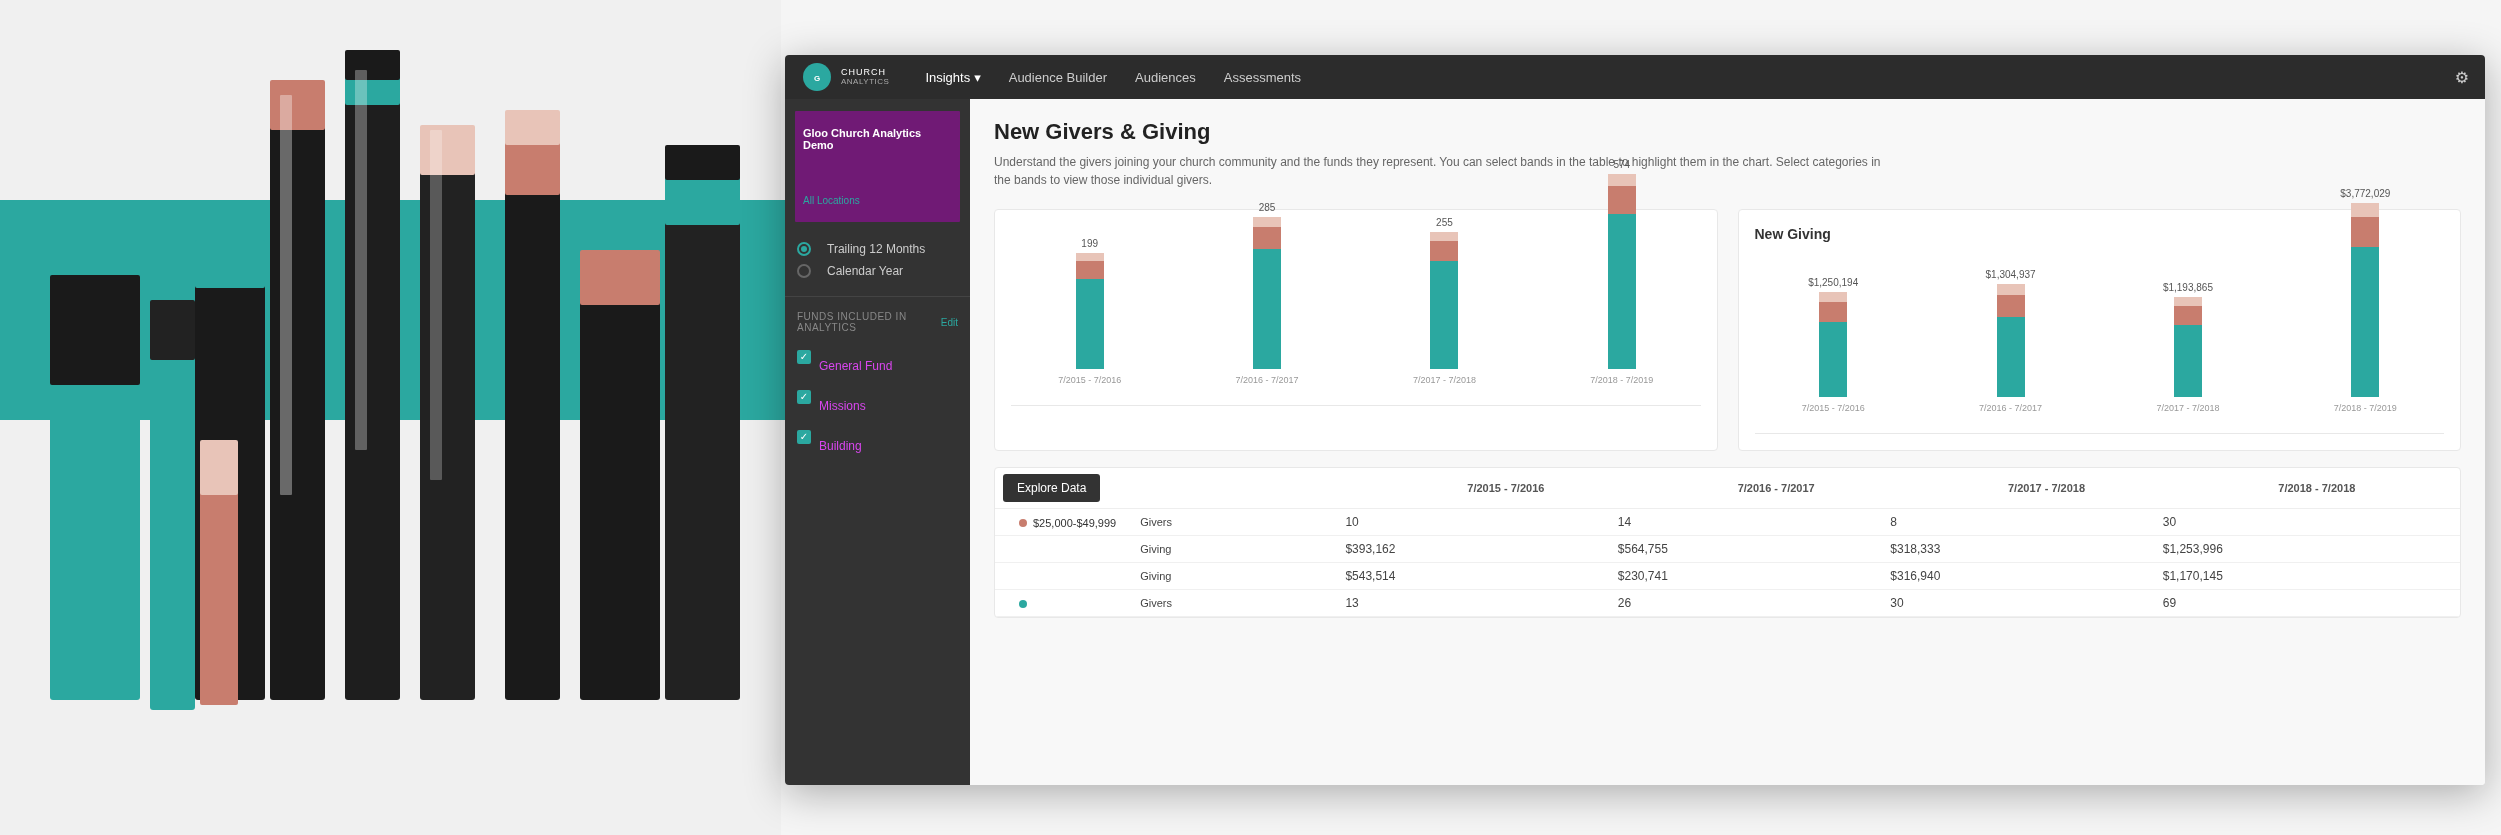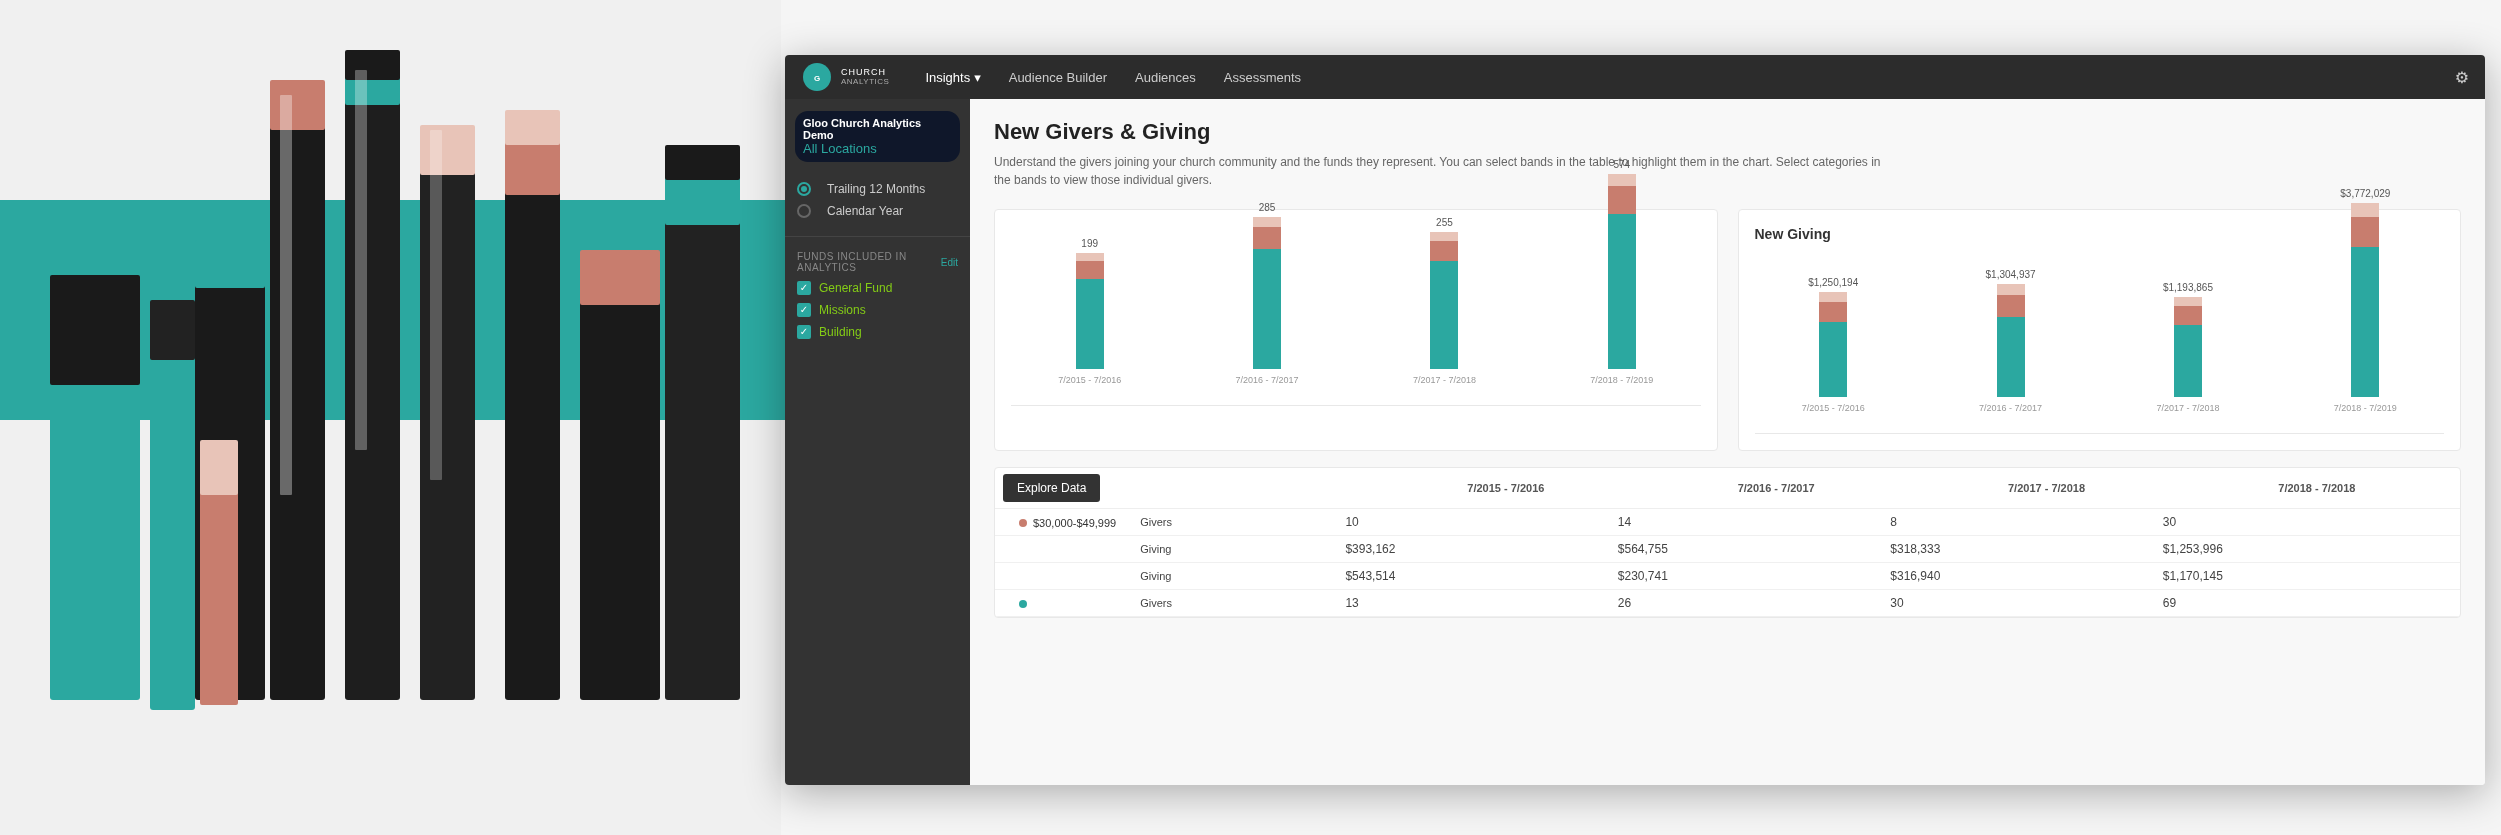--- a/index.html
+++ b/index.html
@@ -115,35 +115,36 @@
     .sidebar {
       width: 185px;
       background: #333;
       flex-shrink: 0;
       padding: 12px 0;
       overflow-y: auto;
     }
 
     .sidebar-org-selector {
       margin: 0 10px 12px;
-      background: #0f172a;
-      border-radius: 13px;
-      padding: 6px 8px;
+      background: #701a75;
+      border-radius: 1px;
+      padding: 16px 8px;
       cursor: pointer;
     }
 
     .sidebar-org-name {
       color: #fff;
       font-size: 11px;
       font-weight: 600;
     }
 
     .sidebar-org-sub {
       color: #2ba8a0;
-      font-size: 13px;
+      font-size: 10px;
+      margin-top: 44px;
     }
 
     .sidebar-radio-group {
       padding: 4px 12px;
     }
 
     .sidebar-radio-item {
       display: flex;
       align-items: center;
       gap: 16px;
@@ -224,22 +225,23 @@
       justify-content: center;
     }
 
     .checkbox-check {
       color: #fff;
       font-size: 10px;
       line-height: 1;
     }
 
     .checkbox-label {
-      color: #84cc16;
+      color: #d946ef;
       font-size: 12px;
+      margin-top: 18px;
     }
 
     
     .content-panel {
       flex: 1;
       background: #f8f8f8;
       overflow-y: auto;
       padding: 20px 24px;
     }
 
@@ -618,21 +620,21 @@
             <div style="flex:1;text-align:center;font-size:11px;font-weight:600;color:#555;">7/2018 - 7/2018</div>
           </div>
         </div>
         <table class="data-table">
           <tbody>
 
             <tr>
               <td style="width:130px;">
                 <div style="display:flex;align-items:center;padding:2px 0 0 12px;">
                   <span class="band-indicator" style="background:#c87d6e;"></span>
-                  <span class="band-label-cell">$30,000-$49,999</span>
+                  <span class="band-label-cell">$25,000-$49,999</span>
                 </div>
               </td>
               <td class="row-type-cell">Givers</td>
               <td>10</td>
               <td>14</td>
               <td>8</td>
               <td>30</td>
             </tr>
             <tr>
               <td></td>

